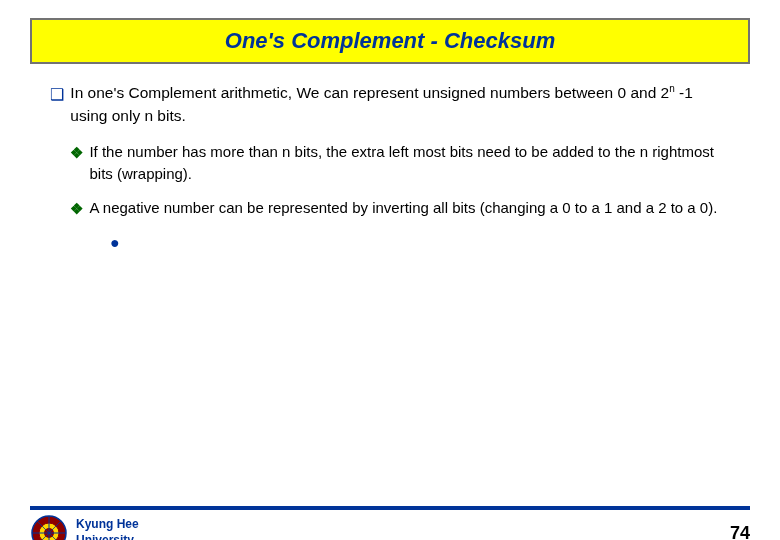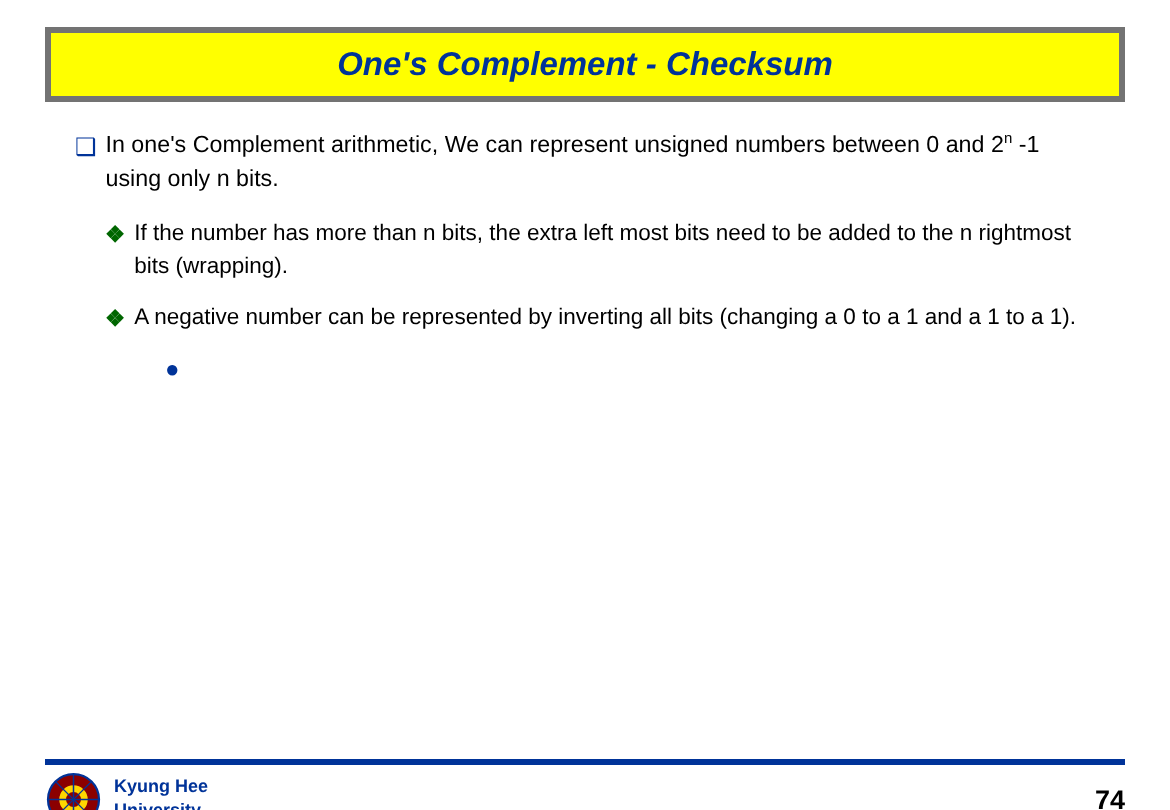--- a/index.html
+++ b/index.html
@@ -19,21 +19,21 @@
       background: #ffffff;
       position: relative;
       padding: 0;
     }
 
     .title-bar {
       background: #ffff00;
       text-align: center;
       padding: 8px 20px;
       margin: 18px 30px 0 30px;
-      border: 4px solid #737373;
+      border: 2px solid #737373;
     }
 
     .title-text {
       font-size: 22px;
       font-weight: bold;
       color: #003399;
       font-style: italic;
     }
 
     .content {
@@ -163,21 +163,21 @@
     <div class="bullet-sub">
       <span class="v-bullet">❖</span>
       <span>
         If the number has more than n bits, the extra left most bits need to be added to the n rightmost bits (wrapping).
       </span>
     </div>
 
     <div class="bullet-sub">
       <span class="v-bullet">❖</span>
       <span>
-        A negative number can be represented by inverting all bits (changing a 0 to a 1 and a 1 to a 1).
+        A negative number can be represented by inverting all bits (changing a 0 to a 1 and a 2 to a 0).
       </span>
     </div>
 
     <div class="bullet-sub2">
       <span class="circle-bullet">●</span>
     </div>
 
   </div>
 
   <div class="footer">

